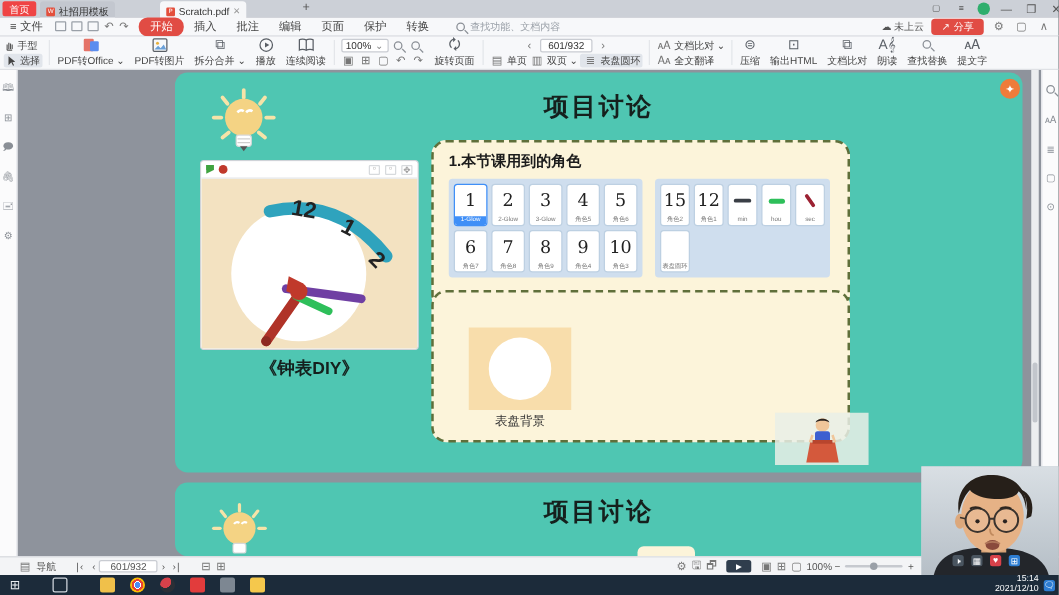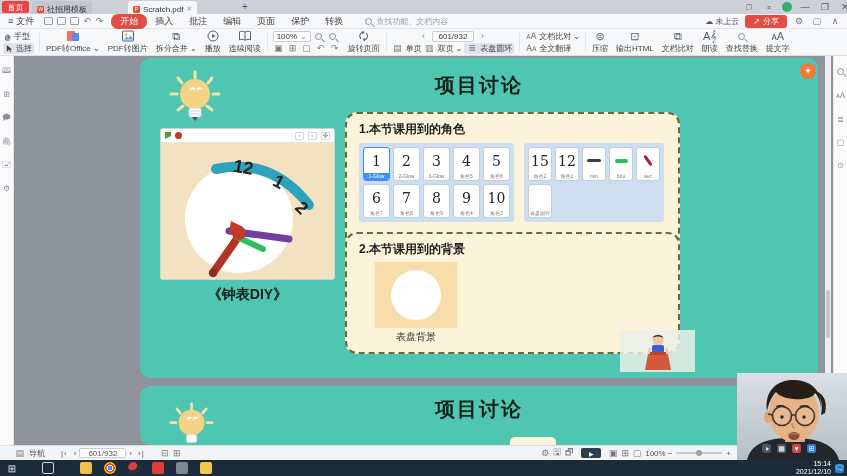--- a/index.html
+++ b/index.html
@@ -418,21 +418,20 @@
             </div>
           <div class="thumb">
               <span class="handbar"></span>
               <span class="lbl">表盘圆环</span>
             </div>
         </div>
       </div>
     </div>
 
     <div id="card2" class="abs card">
-      <h3>2.本节课用到的背景</h3>
       <div class="abs bg-thumb">
           <span class="circle"></span>
         </div>
       <div class="abs bg-lbl">表盘背景</div>
     </div>
 
     <svg class="abs" style="left:480px;top:272px;" width="75" height="42" viewBox="0 0 75 42">
       <rect width="75" height="42" fill="#e9efe6" opacity="0.85"></rect>
       <circle cx="38" cy="10" r="5.5" fill="#f0c69a"></circle>
       <path d="M32.5 8c1-4 10-4 11 0-2-2-9-2-11 0z" fill="#2b2420"></path>

